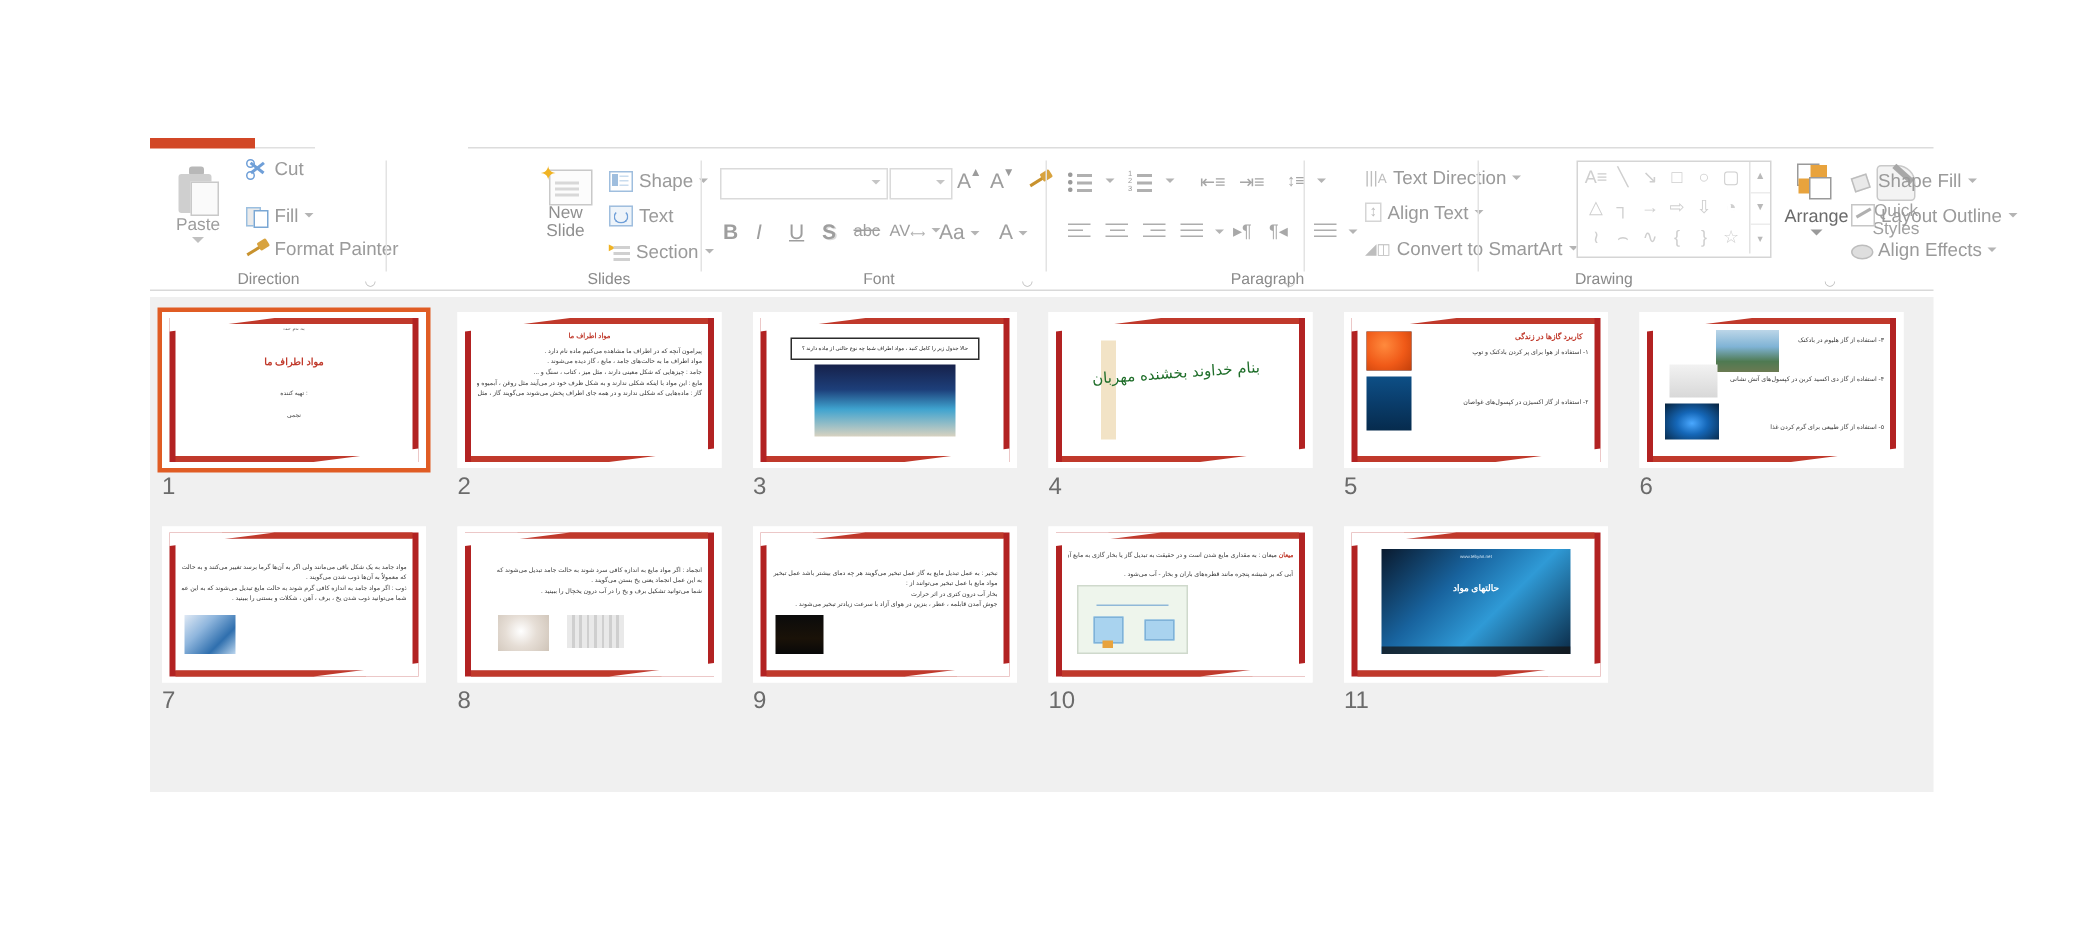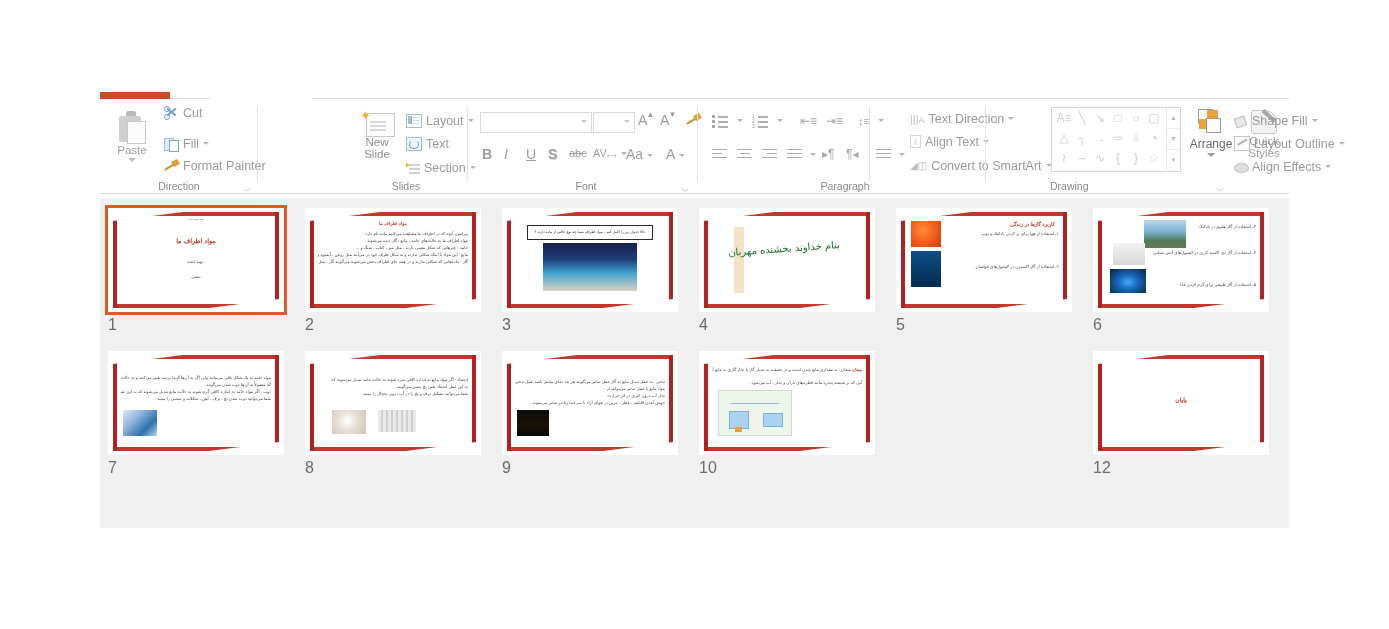--- a/index.html
+++ b/index.html
@@ -232,21 +232,21 @@
           <div class="pg"></div>
           <div class="ln" style="top:11px;"></div>
             <div class="ln" style="top:15px;"></div>
             <div class="ln" style="top:19px;"></div>
           <div class="star">✦</div>
         </div>
         <span id="ns-lbl1">New</span>
         <span id="ns-lbl2">Slide</span>
       </div>
       <div id="layout-btn" class="btn">
-        <span class="ico ico-layoutbox"><i></i><b></b></span><span class="lbl">Layout</span><span class="caret"></span>
+        <span class="ico ico-layoutbox"><i></i><b></b></span><span class="lbl">Shape</span><span class="caret"></span>
       </div>
       <div id="reset-btn" class="btn">
         <span class="ico ico-reset"><i></i></span><span class="lbl">Text</span>
       </div>
       <div id="section-btn" class="btn">
         <span class="ico ico-section"><b>▸</b><i style="top:2px;"></i><i style="top:6px;"></i><i style="top:10px;"></i></span><span class="lbl">Section</span><span class="caret"></span>
       </div>
       <div class="grp-label">Slides</div>
       <div class="grp-sep" style="left:123px;"></div>
     </div>
@@ -575,28 +575,32 @@
               <div class="diag-liq" style="left:10px;top:20px;width:18px;height:16px;"></div>
               <div class="diag-liq" style="left:44px;top:22px;width:18px;height:12px;"></div>
               <div class="diag-tube" style="left:12px;top:12px;width:48px;"></div>
               <div style="position:absolute;left:16px;top:36px;width:7px;height:5px;background:#e8a33d;"></div>
             </div>
           </div>
         </div>
       </div>
       <div class="snum">10</div>
     </div>
-    <div class="thumb-cell" style="left:993px;top:153px;">
-      <div class="slide-wrap">
-        <div class="slide">
-          <div class="frame-outer"></div>
-          <div class="frame-accent-t"></div>
-          <div class="frame-accent-b"></div>
-          <div class="frame-tl"></div>
-          <div class="frame-br"></div>
-          <div class="s-body">
-            <div class="endtxt" style="margin-top:34px;">پایان</div>
-          </div>
-        </div>
-      </div>
-      <div class="snum">12</div>
+    <div class="thumb-cell" style="left:796px;top:153px;">
+      <div class="slide-wrap">
+        <div class="slide">
+          <div class="frame-outer"></div>
+          <div class="frame-accent-t"></div>
+          <div class="frame-accent-b"></div>
+          <div class="frame-tl"></div>
+          <div class="frame-br"></div>
+          <div class="s-body">
+            <div class="img-box photo-video" style="left:12px;top:4px;width:126px;height:70px;">
+              <div class="ptxt" style="position:absolute;left:0;top:3px;width:100%;font-size:3px;color:#cfe3f2;">www.tebyan.net</div>
+              <div class="ptxt" style="position:absolute;left:0;top:22px;width:100%;font-size:6px;color:#ffffff;font-weight:bold;">حالتهای مواد</div>
+              <div class="vid-bar"></div>
+            </div>
+          </div>
+        </div>
+      </div>
+      <div class="snum">11</div>
     </div>
   </div>
 
 </body></html>

